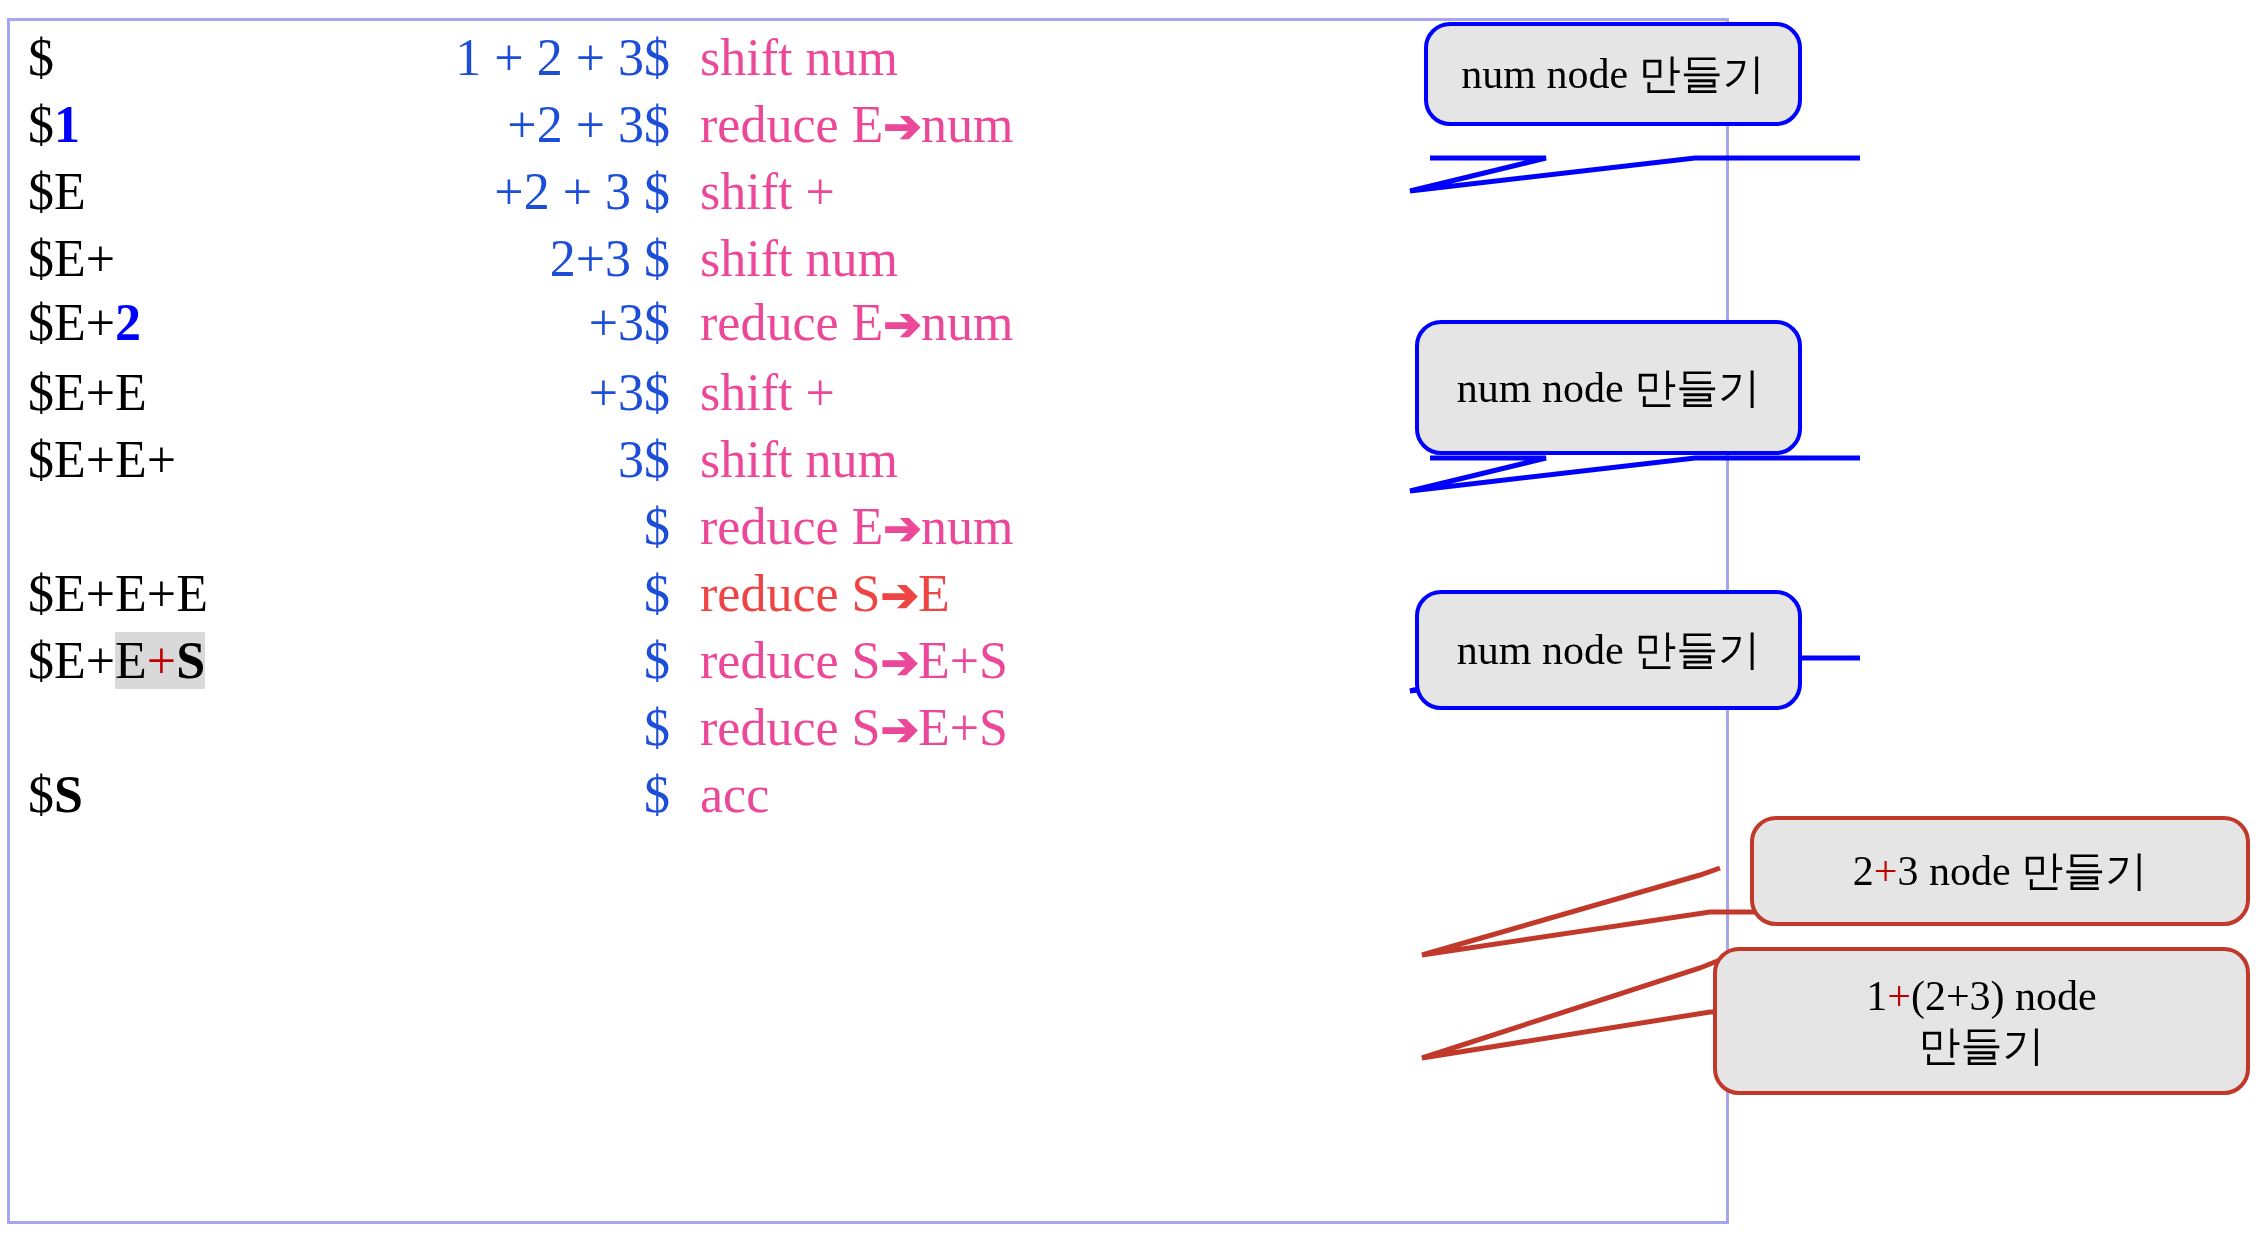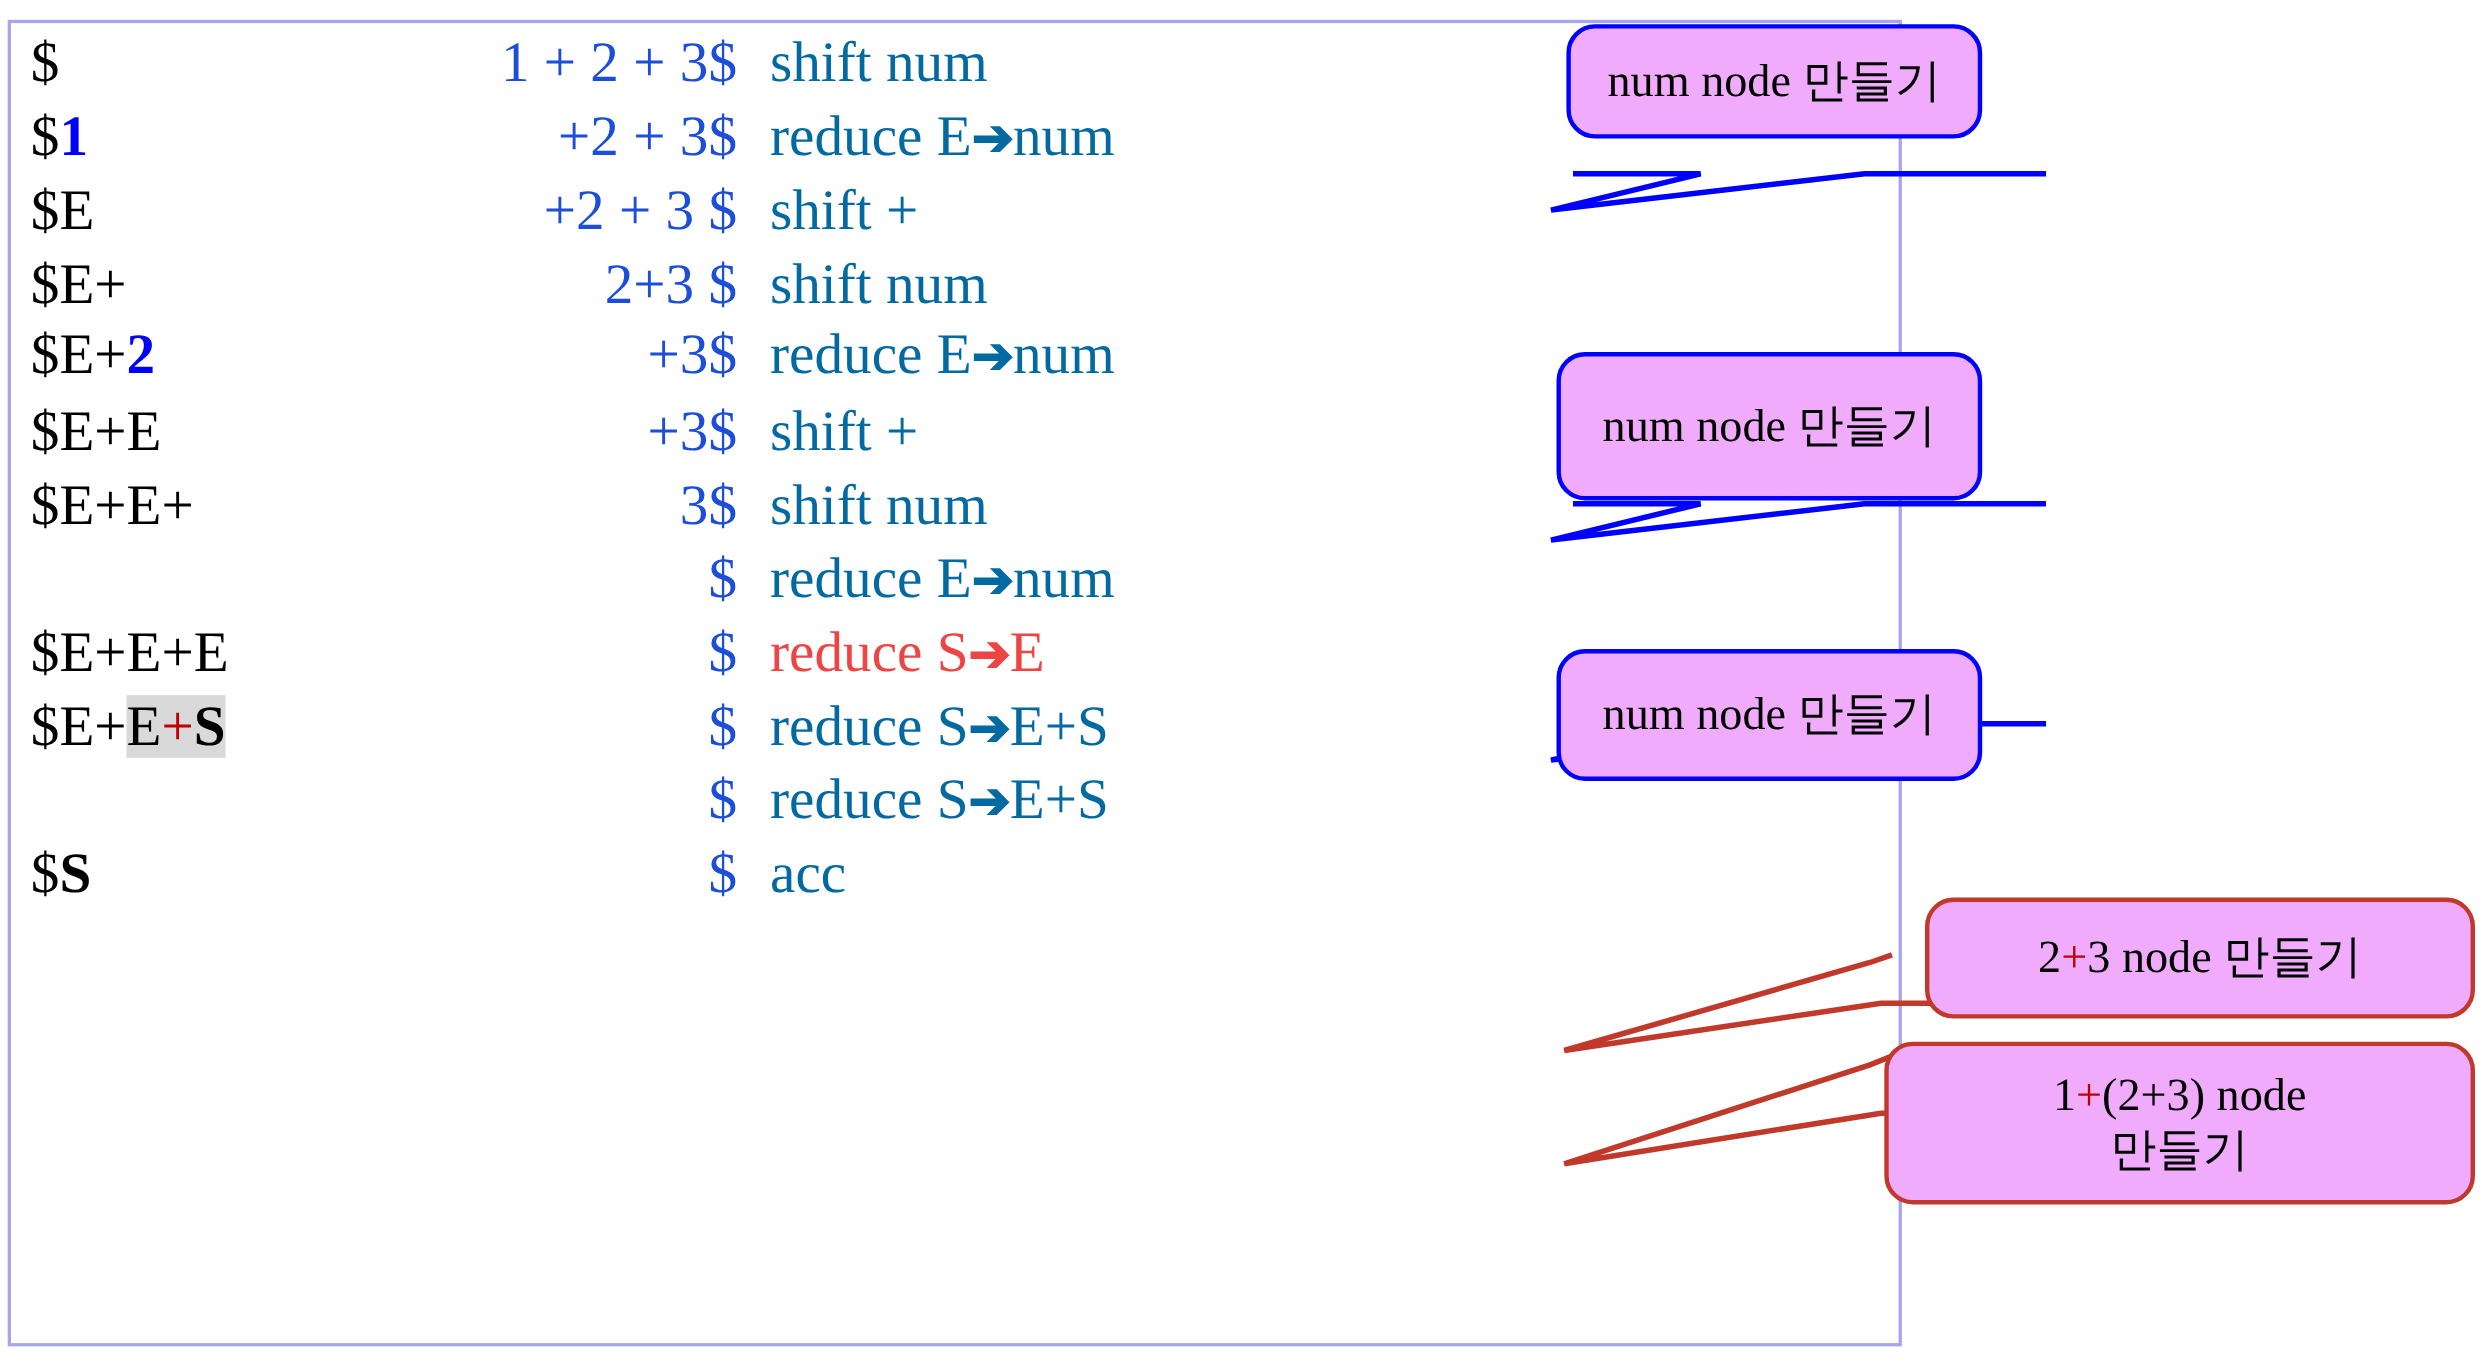--- a/index.html
+++ b/index.html
@@ -18,31 +18,31 @@
   .col-stack{
     position:absolute; left:28px; top:0; width:430px;
     font-size:52px; line-height:64px; color:#000; white-space:pre;
   }
   .col-input{
     position:absolute; left:200px; top:0; width:470px; text-align:right;
     font-size:52px; line-height:64px; color:#1d4ed8; white-space:pre;
   }
   .col-action{
     position:absolute; left:700px; top:0; width:640px; text-align:left;
-    font-size:52px; line-height:64px; color:#0369a1; white-space:pre;
+    font-size:52px; line-height:64px; color:#ec4899; white-space:pre;
   }
   .col-action.dim{color:#ef4444;}
   .blue{color:#0000ff;}
   .redplus{color:#c00000;}
   .hl{background:#d9d9d9;}
   .arrow{font-weight:bold; font-size:46px; letter-spacing:-1px;}
 
   
   .callout{
-    position:absolute; box-sizing:border-box; background:#f0abfc;
+    position:absolute; box-sizing:border-box; background:#e5e5e5;
     display:flex; align-items:center; justify-content:center;
     font-size:42px; line-height:50px; color:#000; text-align:center;
     z-index:5;
   }
   .callout.blue-c{border:4px solid #0000ff; border-radius:26px;}
   .callout.red-c{border:4px solid #c0392b; border-radius:26px;}
   .callout.red-c2{border:4px solid #c0392b; border-radius:26px;}
   .tail{position:absolute; z-index:4; overflow:visible;}
   .tail path{fill:none;}
   .tail.blue-t path{stroke:#0000ff; stroke-width:5;}

